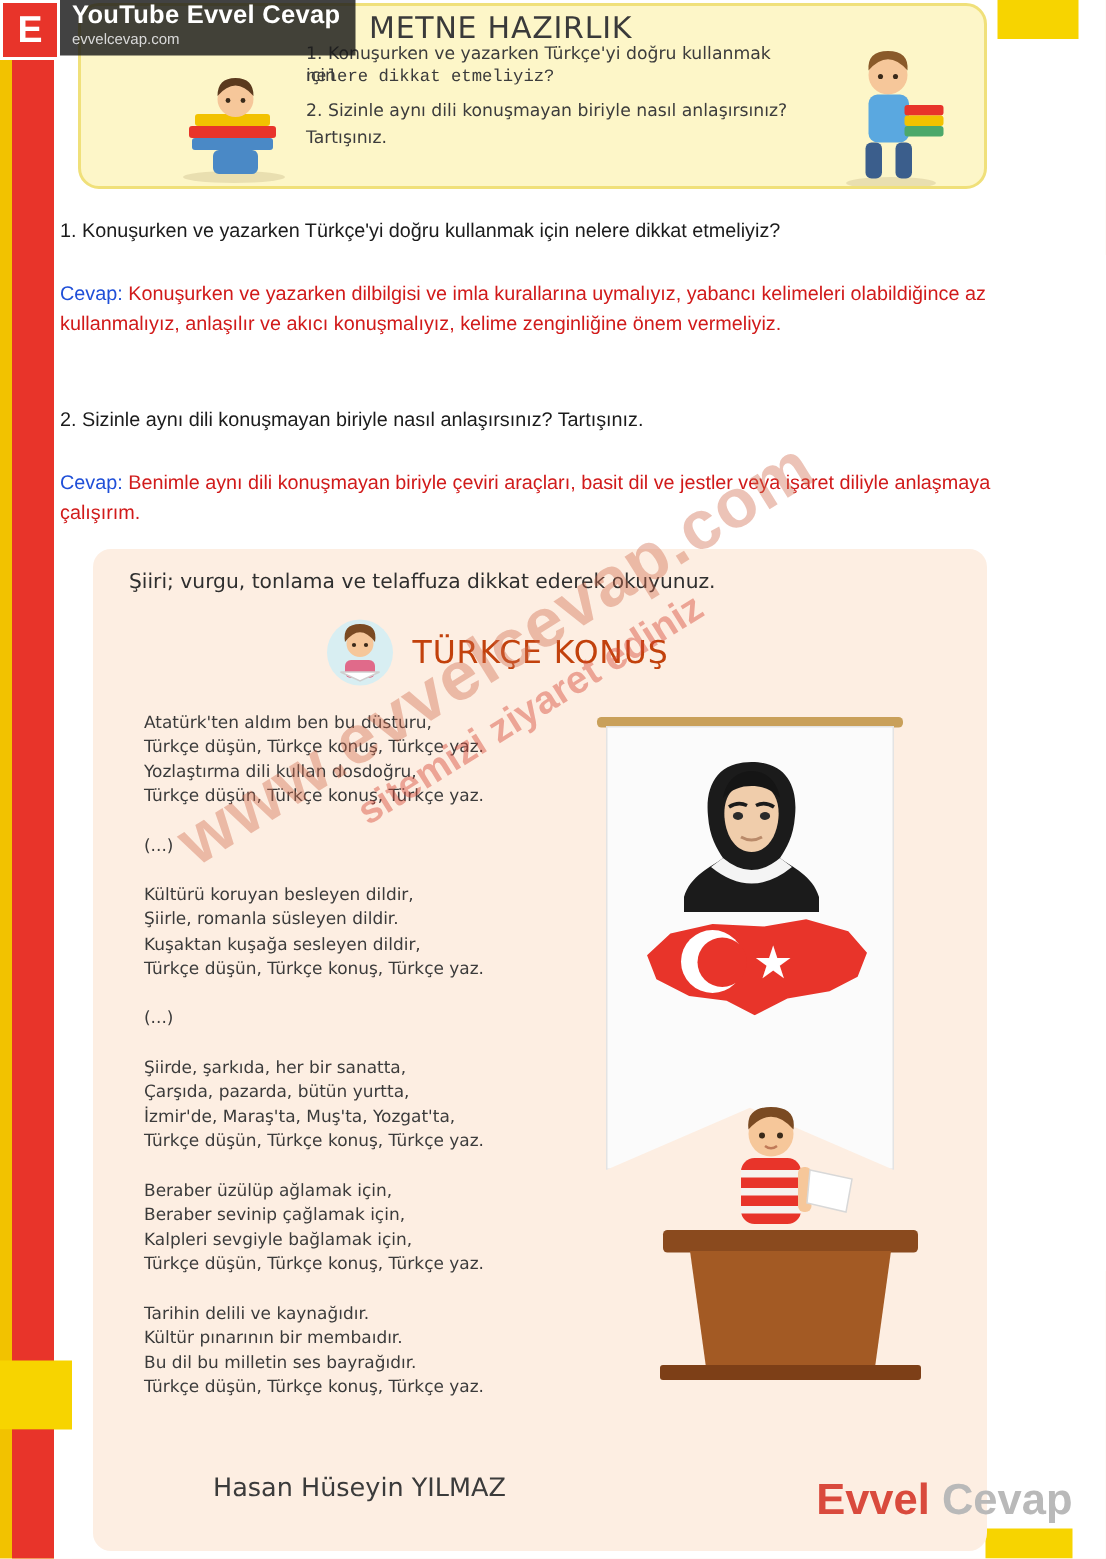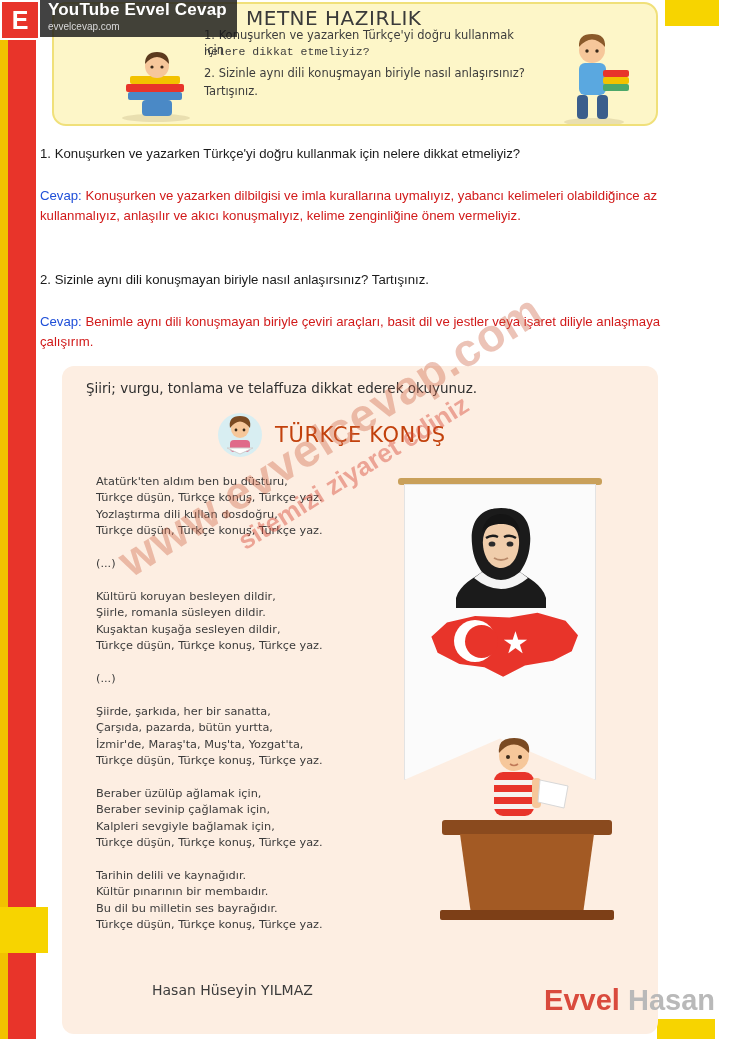--- a/index.html
+++ b/index.html
@@ -189,23 +189,22 @@
     font-family: "DejaVu Sans", sans-serif;
     font-size: 11.3px;
     line-height: 16.4px;
     color: #3b3b3b;
     white-space: pre-wrap;
   }
   .poem-author {
     position: absolute;
     left: 80px; top: 616px;
     font-family: "DejaVu Sans", sans-serif;
-    font-size: 14px;
+    font-size: 17px;
     color: #3b3b3b;
-    margin-left: 10px;
   }
 
   
   .banner {
     position: absolute;
     left: 342px; top: 112px;
     width: 192px; height: 320px;
   }
   .banner-rod {
     position: absolute;
@@ -478,14 +477,14 @@
     <div class="podium-base"></div>
   </div>
 </div>
 
 <div class="wm-diag">
   <div class="wm-main">www.evvelcevap.com</div>
   <div class="wm-sub">sitemizi ziyaret ediniz</div>
 </div>
 <div class="wm-corner">
   <span class="ev">Evvel</span>
-  <span class="cv">Hasan</span>
+  <span class="cv">Cevap</span>
 </div>
 
 </body></html>

